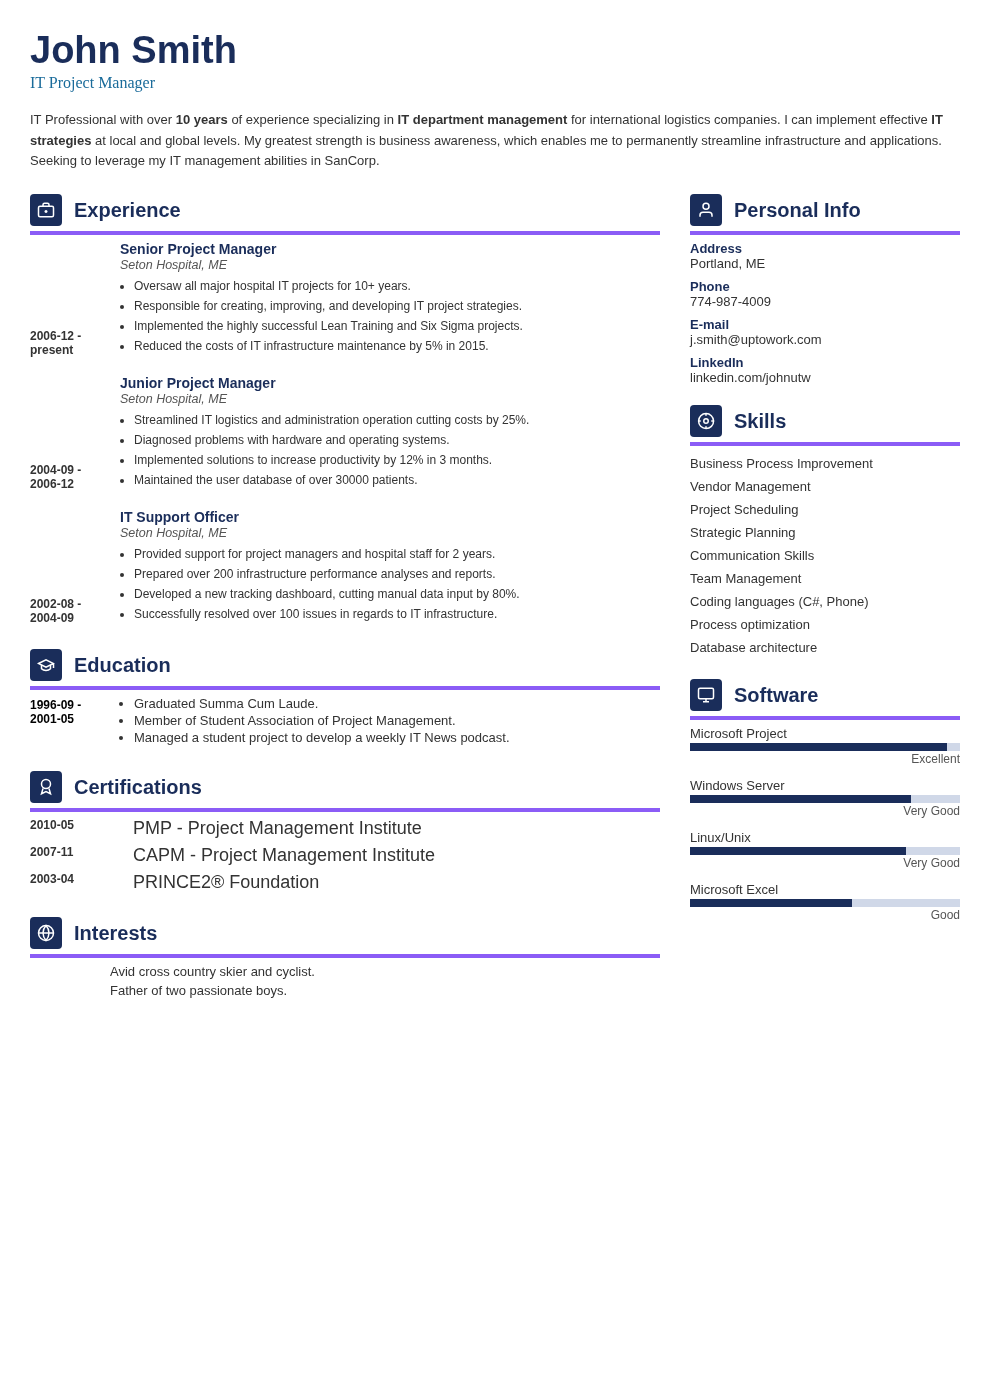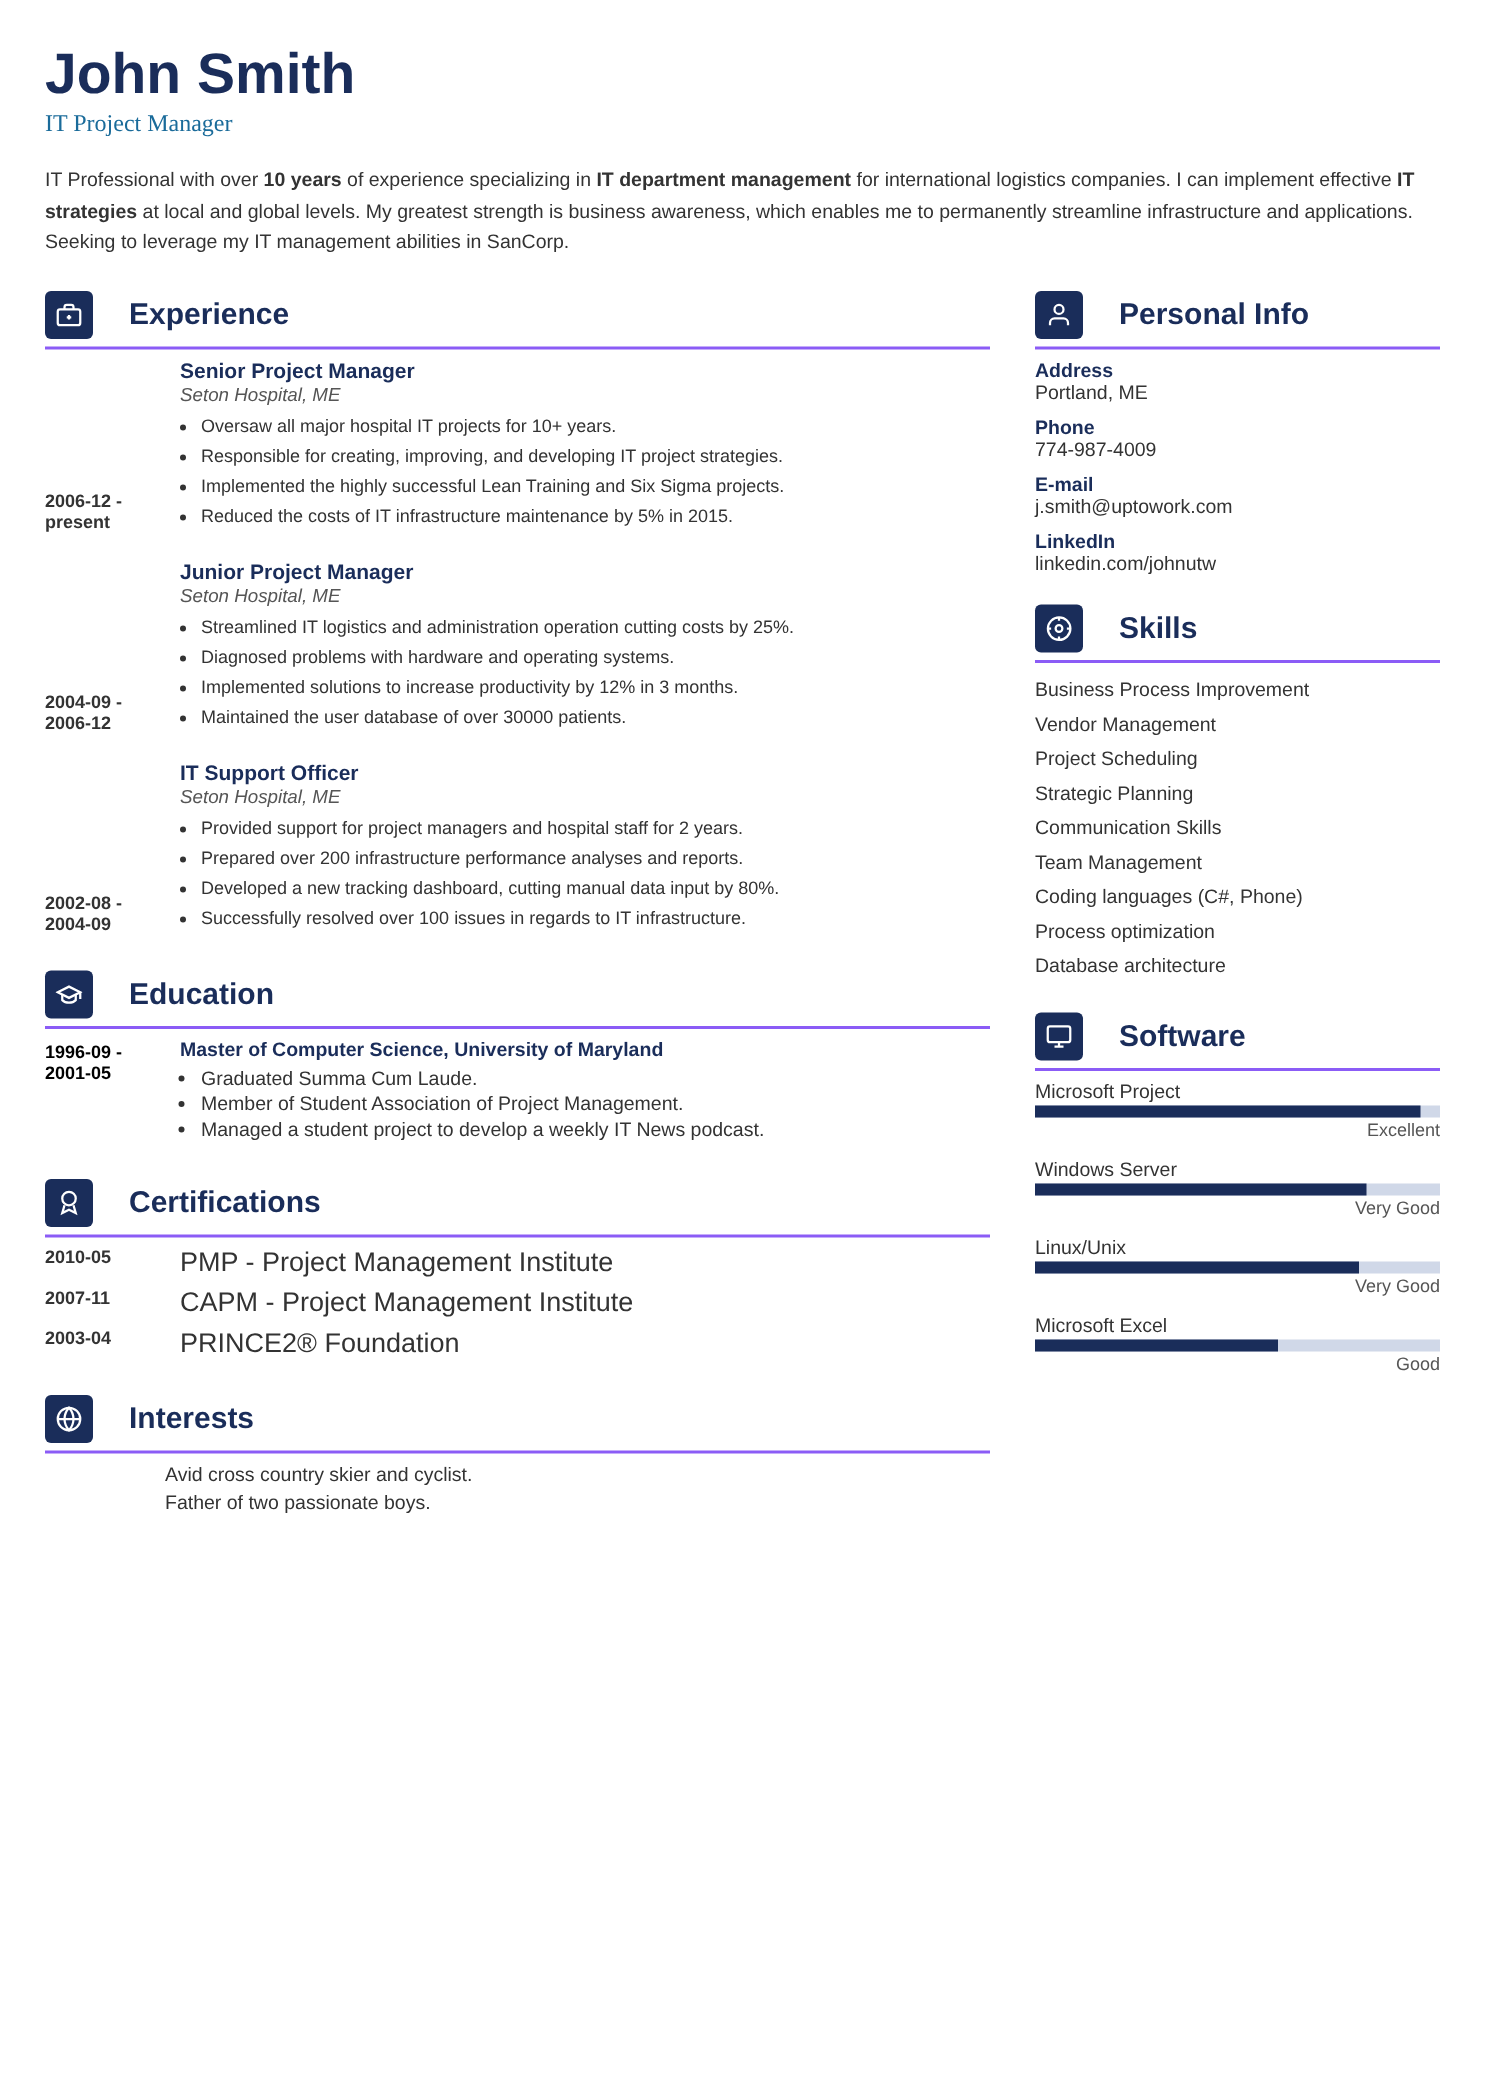--- a/index.html
+++ b/index.html
@@ -51,24 +51,24 @@
       min-width: 0;
     }
     .right-col {
       width: 270px;
       flex-shrink: 0;
     }
     
     .section-header {
       display: flex;
       align-items: center;
-      gap: 24px;
+      gap: 12px;
       margin-bottom: 6px;
       padding-bottom: 5px;
-      border-bottom: 2px solid #8b5cf6;
+      border-bottom: 4px solid #8b5cf6;
     }
     .section-icon {
       width: 32px;
       height: 32px;
       background: #1a2d5a;
       border-radius: 4px;
       display: flex;
       align-items: center;
       justify-content: center;
       color: white;
@@ -141,21 +141,21 @@
       padding-left: 14px;
       list-style: disc;
     }
     .edu-bullets li {
       margin-bottom: 2px;
       font-size: 13px;
     }
     
     .cert-entry {
       display: flex;
-      gap: 10px;
+      gap: 23px;
       margin-bottom: 6px;
     }
     .cert-date {
       min-width: 80px;
       font-size: 12px;
       color: #333;
       font-weight: bold;
     }
     .cert-name {
       font-size: 18px;
@@ -310,21 +310,20 @@
               <path d="M6 12v5c3 3 9 3 12 0v-5"></path>
             </svg>
           </div>
           <span class="section-title">Education</span>
         </div>
 
         <div>
           <div class="edu-entry">
             <div class="edu-date">1996-09 -<br>2001-05</div>
             <div class="edu-content">
-              <div class="edu-degree">Master of Computer Science, University of Maryland</div>
               <ul class="edu-bullets">
                 <li>Graduated Summa Cum Laude.</li>
                 <li>Member of Student Association of Project Management.</li>
                 <li>Managed a student project to develop a weekly IT News podcast.</li>
               </ul>
             </div>
           </div>
         </div>
       </div>
 

